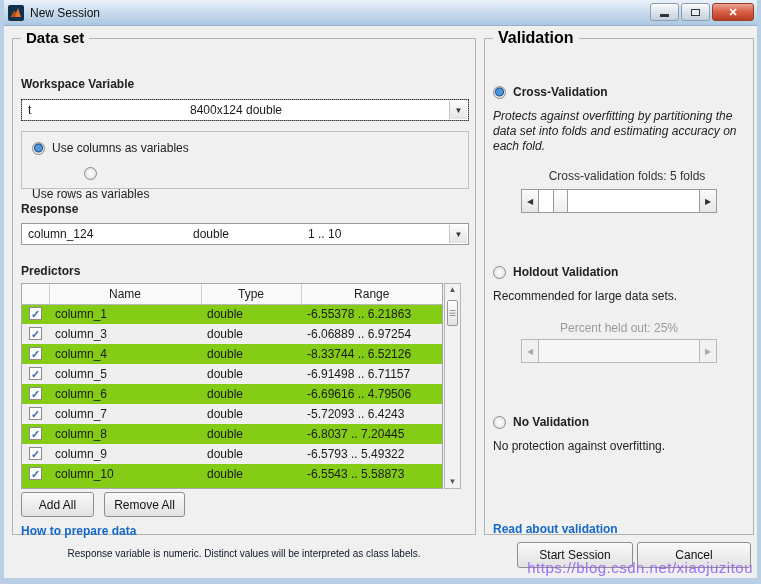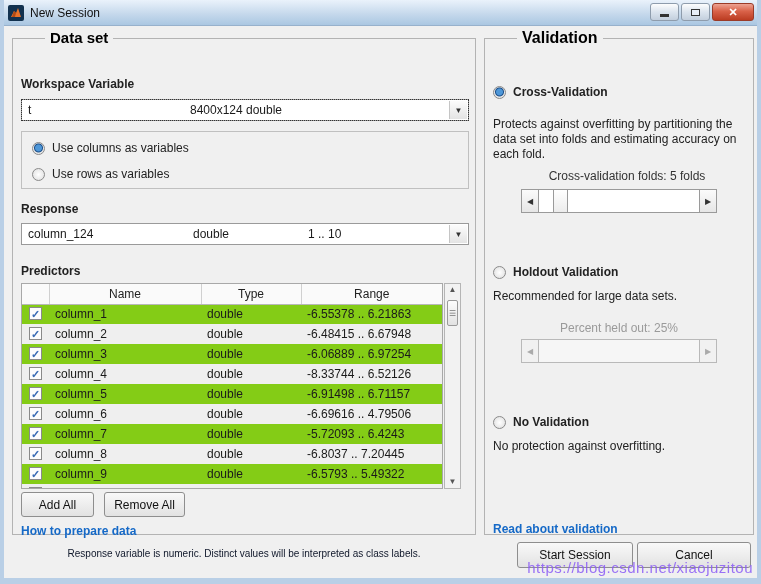--- a/index.html
+++ b/index.html
@@ -25,21 +25,21 @@
           font-size:10px; color:#222; line-height:1; }
   .wbtn.close { width:42px; border-color:#9a3b28;
           background:linear-gradient(#eda393,#d96249 45%,#bb3c22);
           color:#fff; font-weight:bold; font-size:11px; }
   .glyph-min { width:9px; height:3px; background:#333; margin-top:7px; }
   .glyph-restore { width:9px; height:7px; border:1px solid #333; background:#e8eef6; }
 
   
   .group { position:absolute; border:1px solid #b3b3b3; background:#f0f0f0; }
   .group-title { position:absolute; top:-10px; left:8px; background:#f0f0f0; padding:0 5px;
-                 font-size:15px; font-weight:bold; color:#000;margin-left:24px; }
+                 font-size:15px; font-weight:bold; color:#000; }
 
   .lbl { font-weight:bold; font-size:12px; color:#222; }
   .body-text { font-size:12px; color:#222; }
 
   
   .combo { position:absolute; height:22px; background:#fff; border:1px solid #9a9a9a;
            display:flex; align-items:center; }
   .combo.focused { outline:1px dotted #333; outline-offset:-1px; }
   .combo .arrow-btn { position:absolute; right:1px; top:1px; bottom:1px; width:18px;
            background:linear-gradient(#fcfcfc,#e4e4e4); border-left:1px solid #c5c5c5;
@@ -132,21 +132,21 @@
         <span style="margin-left:6px; width:180px;">t</span>
         <span style="position:absolute; left:0; right:18px; text-align:center;">8400x124 double</span>
         <span class="arrow-btn">▼</span>
       </div>
 
       <div style="position:absolute; left:8px; top:92px; width:448px; height:58px; border:1px solid #c0c0c0;">
         <div class="radio-row" style="position:absolute; left:10px; top:9px;">
           <span class="radio on"></span>
           <span class="body-text">Use columns as variables</span>
         </div>
-        <div class="radio-row" style="position:absolute; left:10px; top:35px;">
+        <div class="radio-row" style="position:absolute; left:10px; top:35px;flex-direction:column;">
           <span class="radio"></span>
           <span class="body-text">Use rows as variables</span>
         </div>
       </div>
 
       <div class="lbl" style="position:absolute; left:8px; top:163px;">Response</div>
 
       <div class="combo" style="left:8px; top:184px; width:448px;">
         <span style="margin-left:6px; width:165px;">column_124</span>
         <span style="width:115px;">double</span>
@@ -174,26 +174,20 @@
           </thead>
           <tbody>
               <tr>
                 <td class="cbcell"><span class="cb on"></span></td>
                 <td>column_1</td>
                 <td>double</td>
                 <td>-6.55378 .. 6.21863</td>
               </tr>
               <tr>
                 <td class="cbcell"><span class="cb on"></span></td>
-                <td>column_2</td>
-                <td>double</td>
-                <td>-6.48415 .. 6.67948</td>
-              </tr>
-              <tr>
-                <td class="cbcell"><span class="cb on"></span></td>
                 <td>column_3</td>
                 <td>double</td>
                 <td>-6.06889 .. 6.97254</td>
               </tr>
               <tr>
                 <td class="cbcell"><span class="cb on"></span></td>
                 <td>column_4</td>
                 <td>double</td>
                 <td>-8.33744 .. 6.52126</td>
               </tr>
@@ -249,21 +243,21 @@
       <span class="link" style="position:absolute; left:8px; top:485px;">How to prepare data</span>
     </div>
 
     <div class="group" style="left:480px; top:12px; width:270px; height:497px;">
       <span class="group-title" style="font-size:16px;">Validation</span>
 
       <div class="radio-row" style="position:absolute; left:8px; top:46px;">
         <span class="radio on"></span>
         <span class="lbl">Cross-Validation</span>
       </div>
-      <div class="body-text" style="position:absolute; left:8px; top:78px; width:254px; line-height:15px;">Protects against overfitting by partitioning the data set into folds and estimating accuracy on each fold.</div>
+      <div class="body-text" style="position:absolute; left:8px; top:70px; width:254px; line-height:15px;font-style:italic;">Protects against overfitting by partitioning the data set into folds and estimating accuracy on each fold.</div>
 
       <div class="body-text" style="position:absolute; left:8px; top:130px; width:100%; text-align:center; color:#333;">Cross-validation folds: 5 folds</div>
 
       <div class="slider" style="left:36px; top:150px; width:196px;">
         <span class="s-arrow">◀</span>
         <span class="s-track">
           <span class="s-thumb" style="left:14px;"></span>
         </span>
         <span class="s-arrow">▶</span>
       </div>

